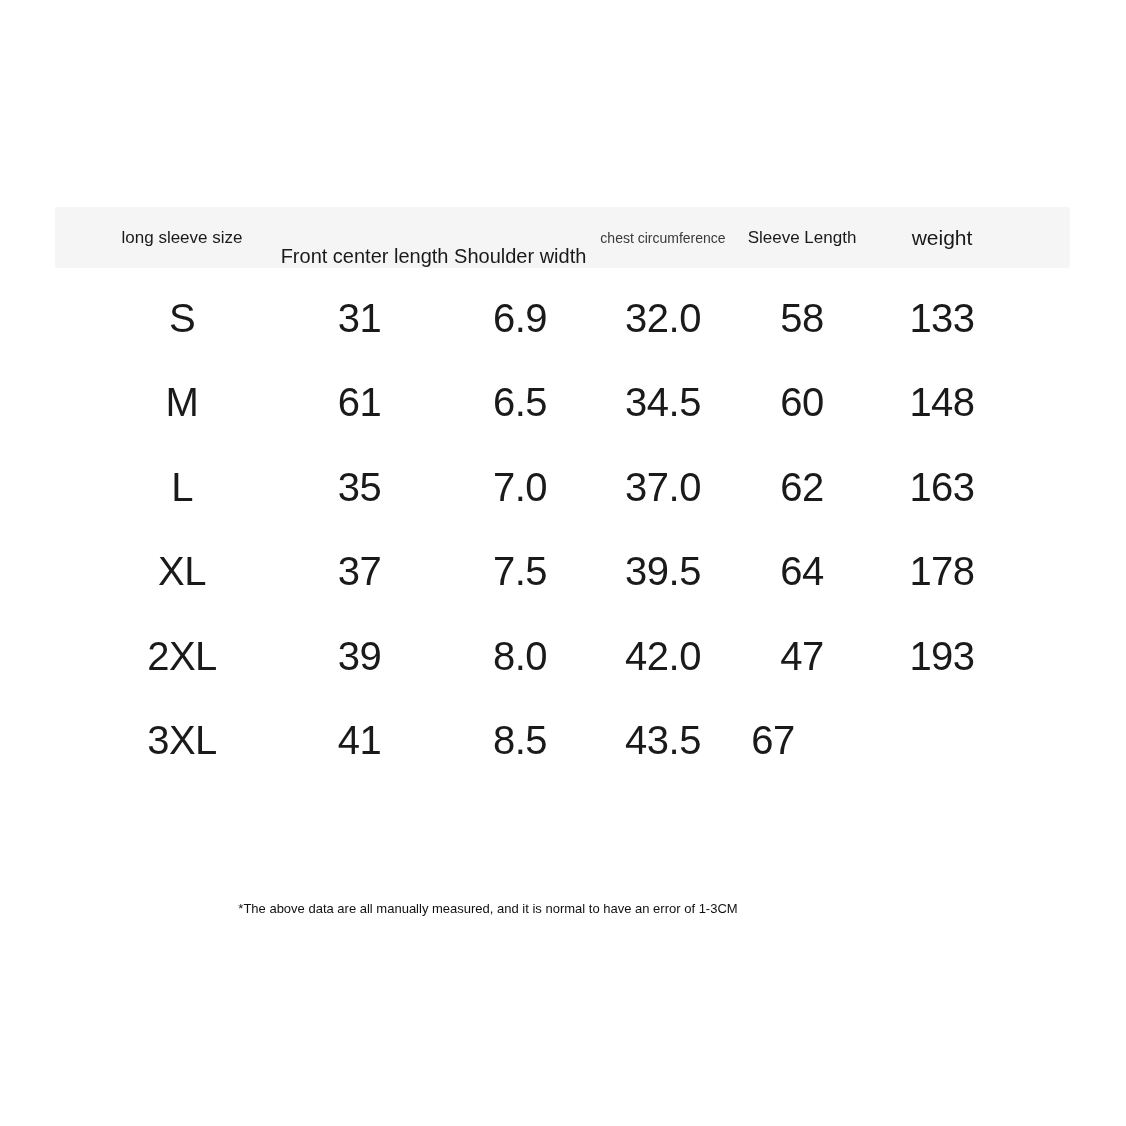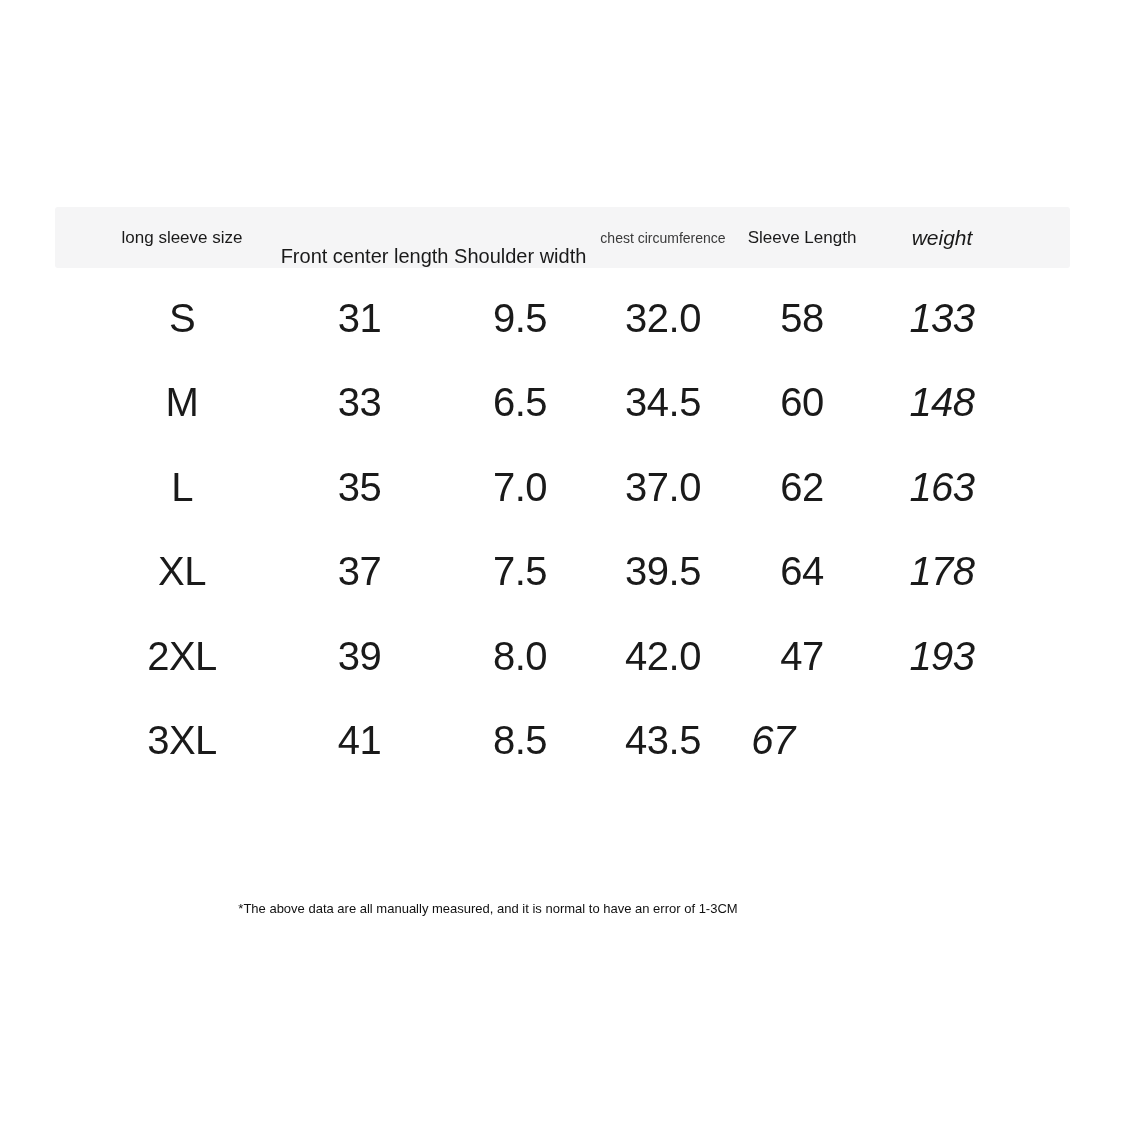--- a/index.html
+++ b/index.html
@@ -29,21 +29,21 @@
     height: 61px;
     background: var(--header-bg, #f5f5f6);
     border-radius: 3px;
     align-items: center;
   }
   .cell {
     text-align: center;
     white-space: nowrap;
   }
   .cell:first-child { padding-left: 36px; }
-  .cell:last-child  { padding-right: 58px; font-style: italic; }
+  .cell:last-child  { padding-right: 58px; }
   .h-size   { font-size: 17px; }
   .h-merged { grid-column: 2 / 4; font-size: 20px; margin-top: 38px; }
   .h-chest  { font-size: 14px; color: #3a3a3a; }
   .h-sleeve { font-size: 17px; }
   .h-weight { font-size: 21px; }
   .table-body {
     padding-top: 8px;
   }
   .data-row {
     height: 84.5px;
@@ -71,28 +71,28 @@
     <div class="cell h-merged">Front center length Shoulder width</div>
     <div class="cell h-chest">chest circumference</div>
     <div class="cell h-sleeve">Sleeve Length</div>
     <div class="cell h-weight">weight</div>
   </div>
 
   <div class="table-body">
       <div class="grid-row data-row">
         <div class="cell">S</div>
         <div class="cell">31</div>
-        <div class="cell">9.5</div>
+        <div class="cell">6.9</div>
         <div class="cell">32.0</div>
         <div class="cell">58</div>
         <div class="cell">133</div>
       </div>
       <div class="grid-row data-row">
         <div class="cell">M</div>
-        <div class="cell">33</div>
+        <div class="cell">61</div>
         <div class="cell">6.5</div>
         <div class="cell">34.5</div>
         <div class="cell">60</div>
         <div class="cell">148</div>
       </div>
       <div class="grid-row data-row">
         <div class="cell">L</div>
         <div class="cell">35</div>
         <div class="cell">7.0</div>
         <div class="cell">37.0</div>

